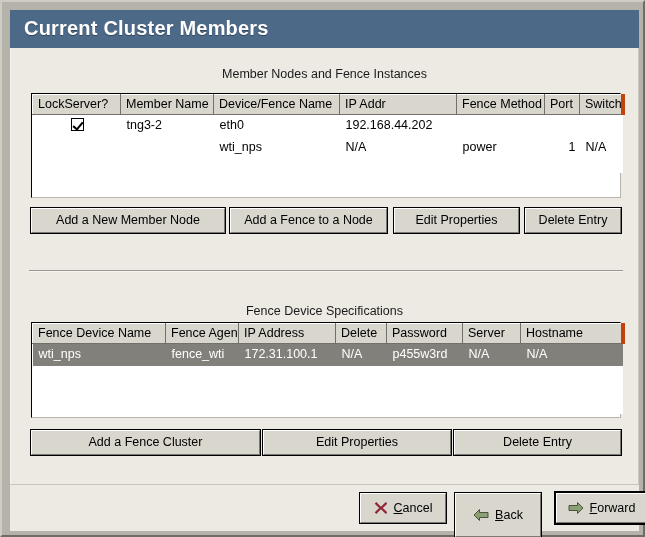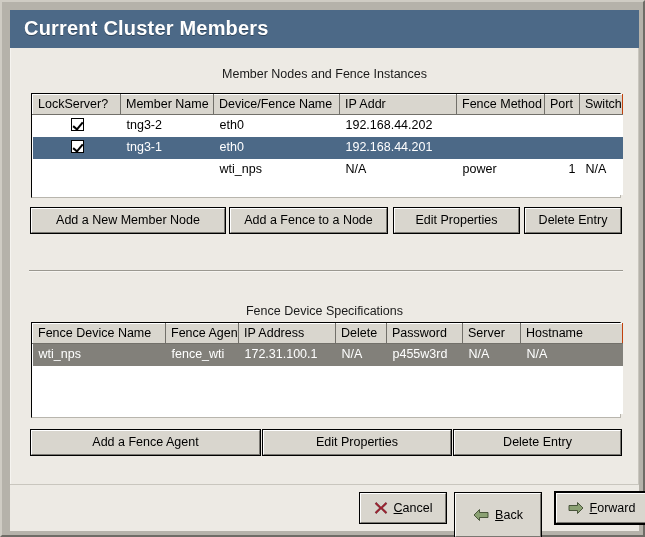--- a/index.html
+++ b/index.html
@@ -66,21 +66,21 @@
     padding:2px 4px 3px 5px;
     height:19px;
     box-sizing:border-box;
     border-top:1px solid #ffffff;
     border-left:1px solid #ffffff;
     border-right:1px solid #72706a;
     border-bottom:1px solid #72706a;
     white-space:nowrap;
     overflow:hidden;
   }
-  table.grid th:last-child{border-right:1px solid #c2410c;}
+  table.grid th:last-child{border-right:4px solid #c2410c;}
   table.grid td{
     padding:1px 4px 2px 6px;
     height:22px;
     box-sizing:border-box;
     white-space:nowrap;
     overflow:hidden;
     color:#000;
     border:0;
   }
   tr.row-sel-blue td{background:#4c6987;color:#ffffff;}
@@ -185,31 +185,20 @@
               <span class="cbx"></span>
             </td>
             <td>tng3-2</td>
             <td>eth0</td>
             <td>192.168.44.202</td>
             <td></td>
             <td class="c-right"></td>
             <td></td>
           </tr>
 
-          <tr class="row-sel-blue">
-            <td class="c-center">
-              <span class="cbx"></span>
-            </td>
-            <td>tng3-1</td>
-            <td>eth0</td>
-            <td>192.168.44.201</td>
-            <td></td>
-            <td class="c-right"></td>
-            <td></td>
-          </tr>
 
           <tr class="row-plain">
             <td class="c-center"></td>
             <td></td>
             <td>wti_nps</td>
             <td>N/A</td>
             <td>power</td>
             <td class="c-right">1</td>
             <td>N/A</td>
           </tr>
@@ -271,21 +260,21 @@
             <td>N/A</td>
           </tr>
           <tr class="fillrow">
             <td colspan="7" style="height:48px;"></td>
           </tr>
         </tbody>
       </table>
     </div>
 
     <div class="btn" style="left:20px;top:382px;width:229px;height:25px;">
-      <span class="lbl">Add a Fence Agent</span>
+      <span class="lbl">Add a Fence Cluster</span>
     </div>
     <div class="btn" style="left:252px;top:382px;width:188px;height:25px;">
       <span class="lbl">Edit Properties</span>
     </div>
     <div class="btn" style="left:443px;top:382px;width:167px;height:25px;">
       <span class="lbl">Delete Entry</span>
     </div>
 
   </div>
 

